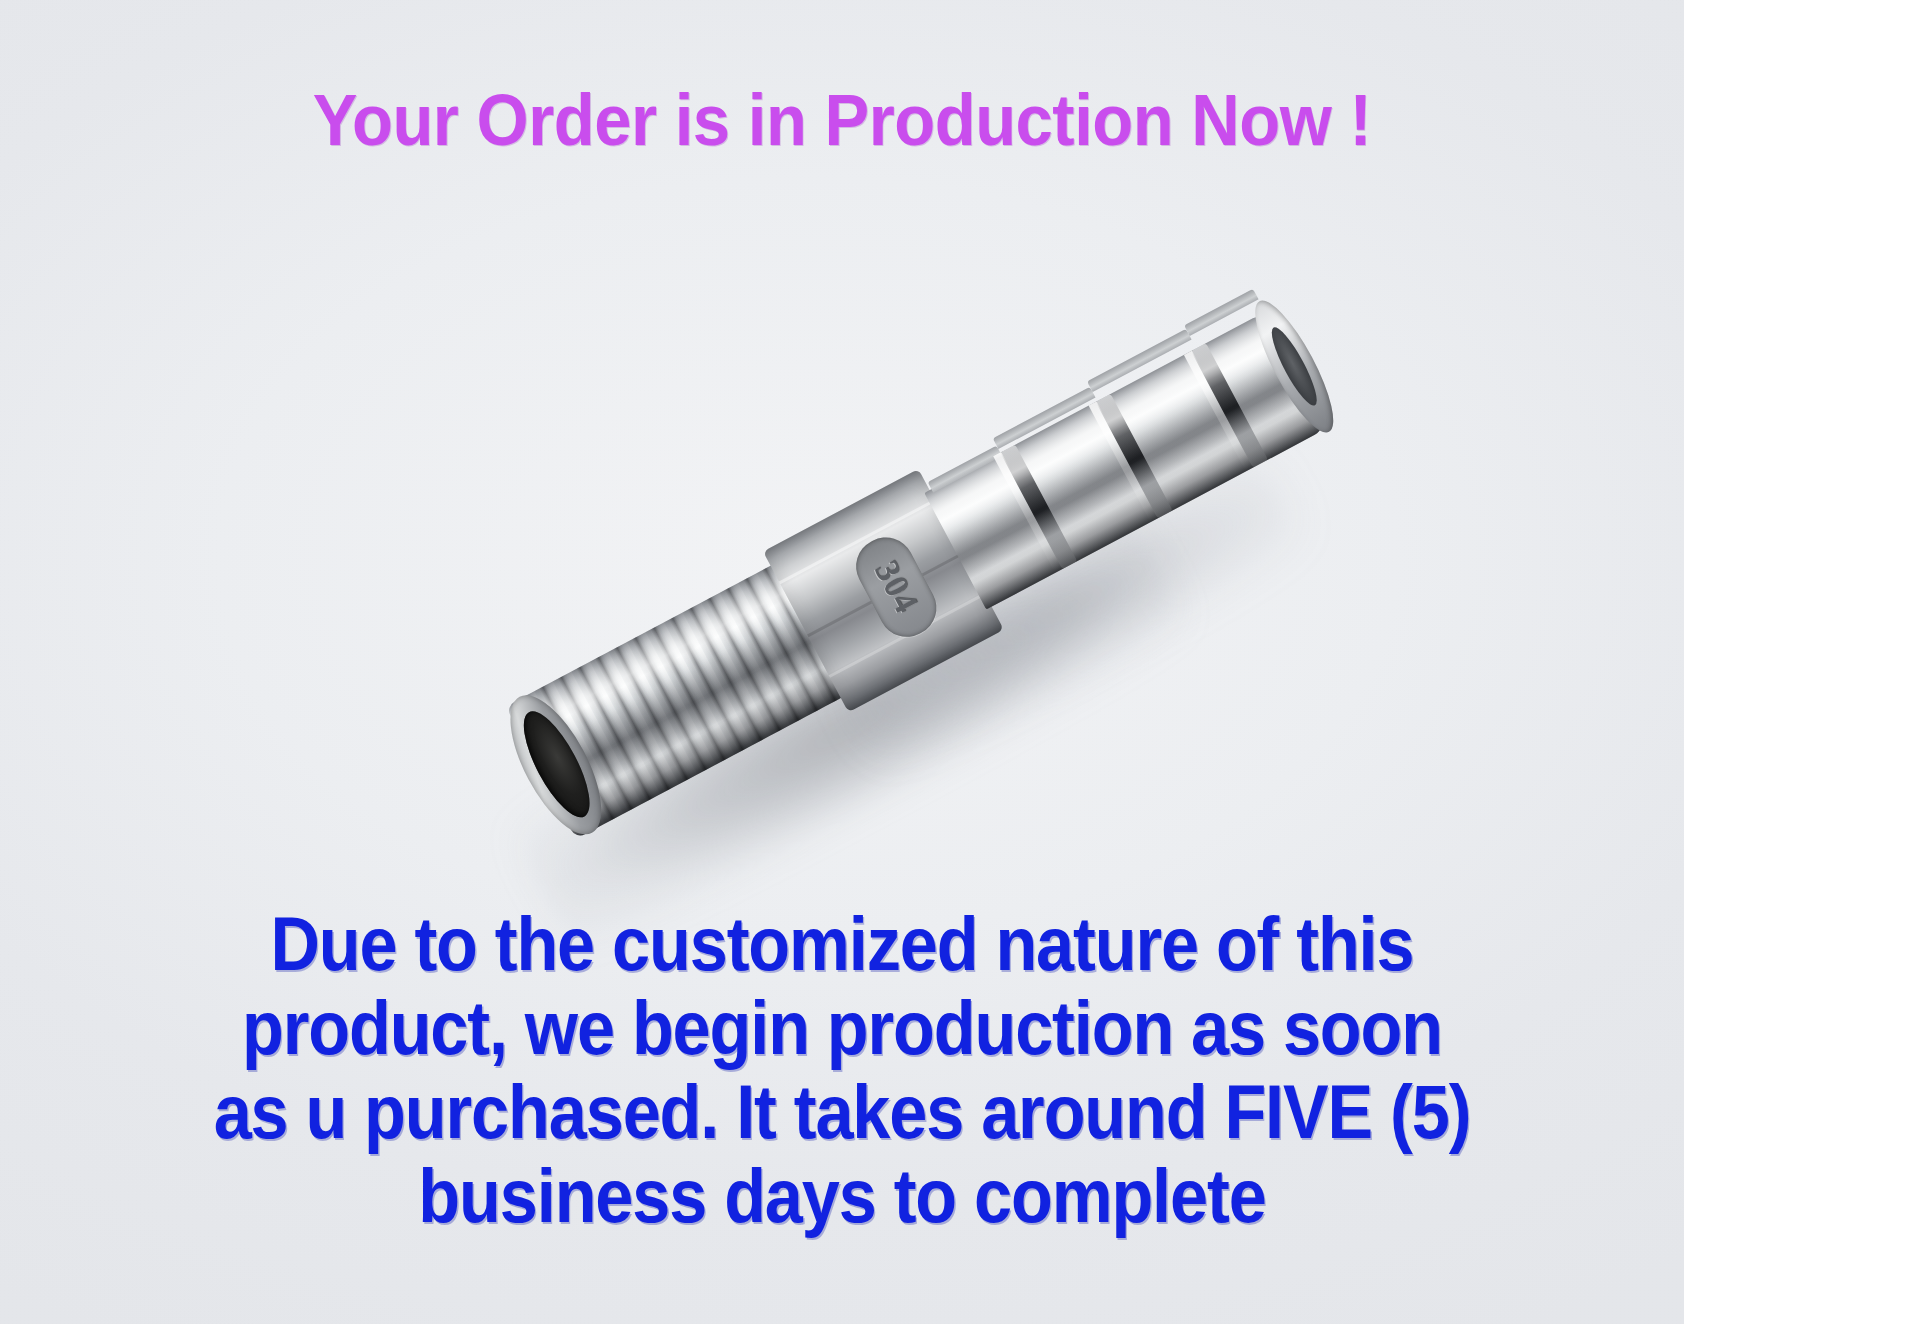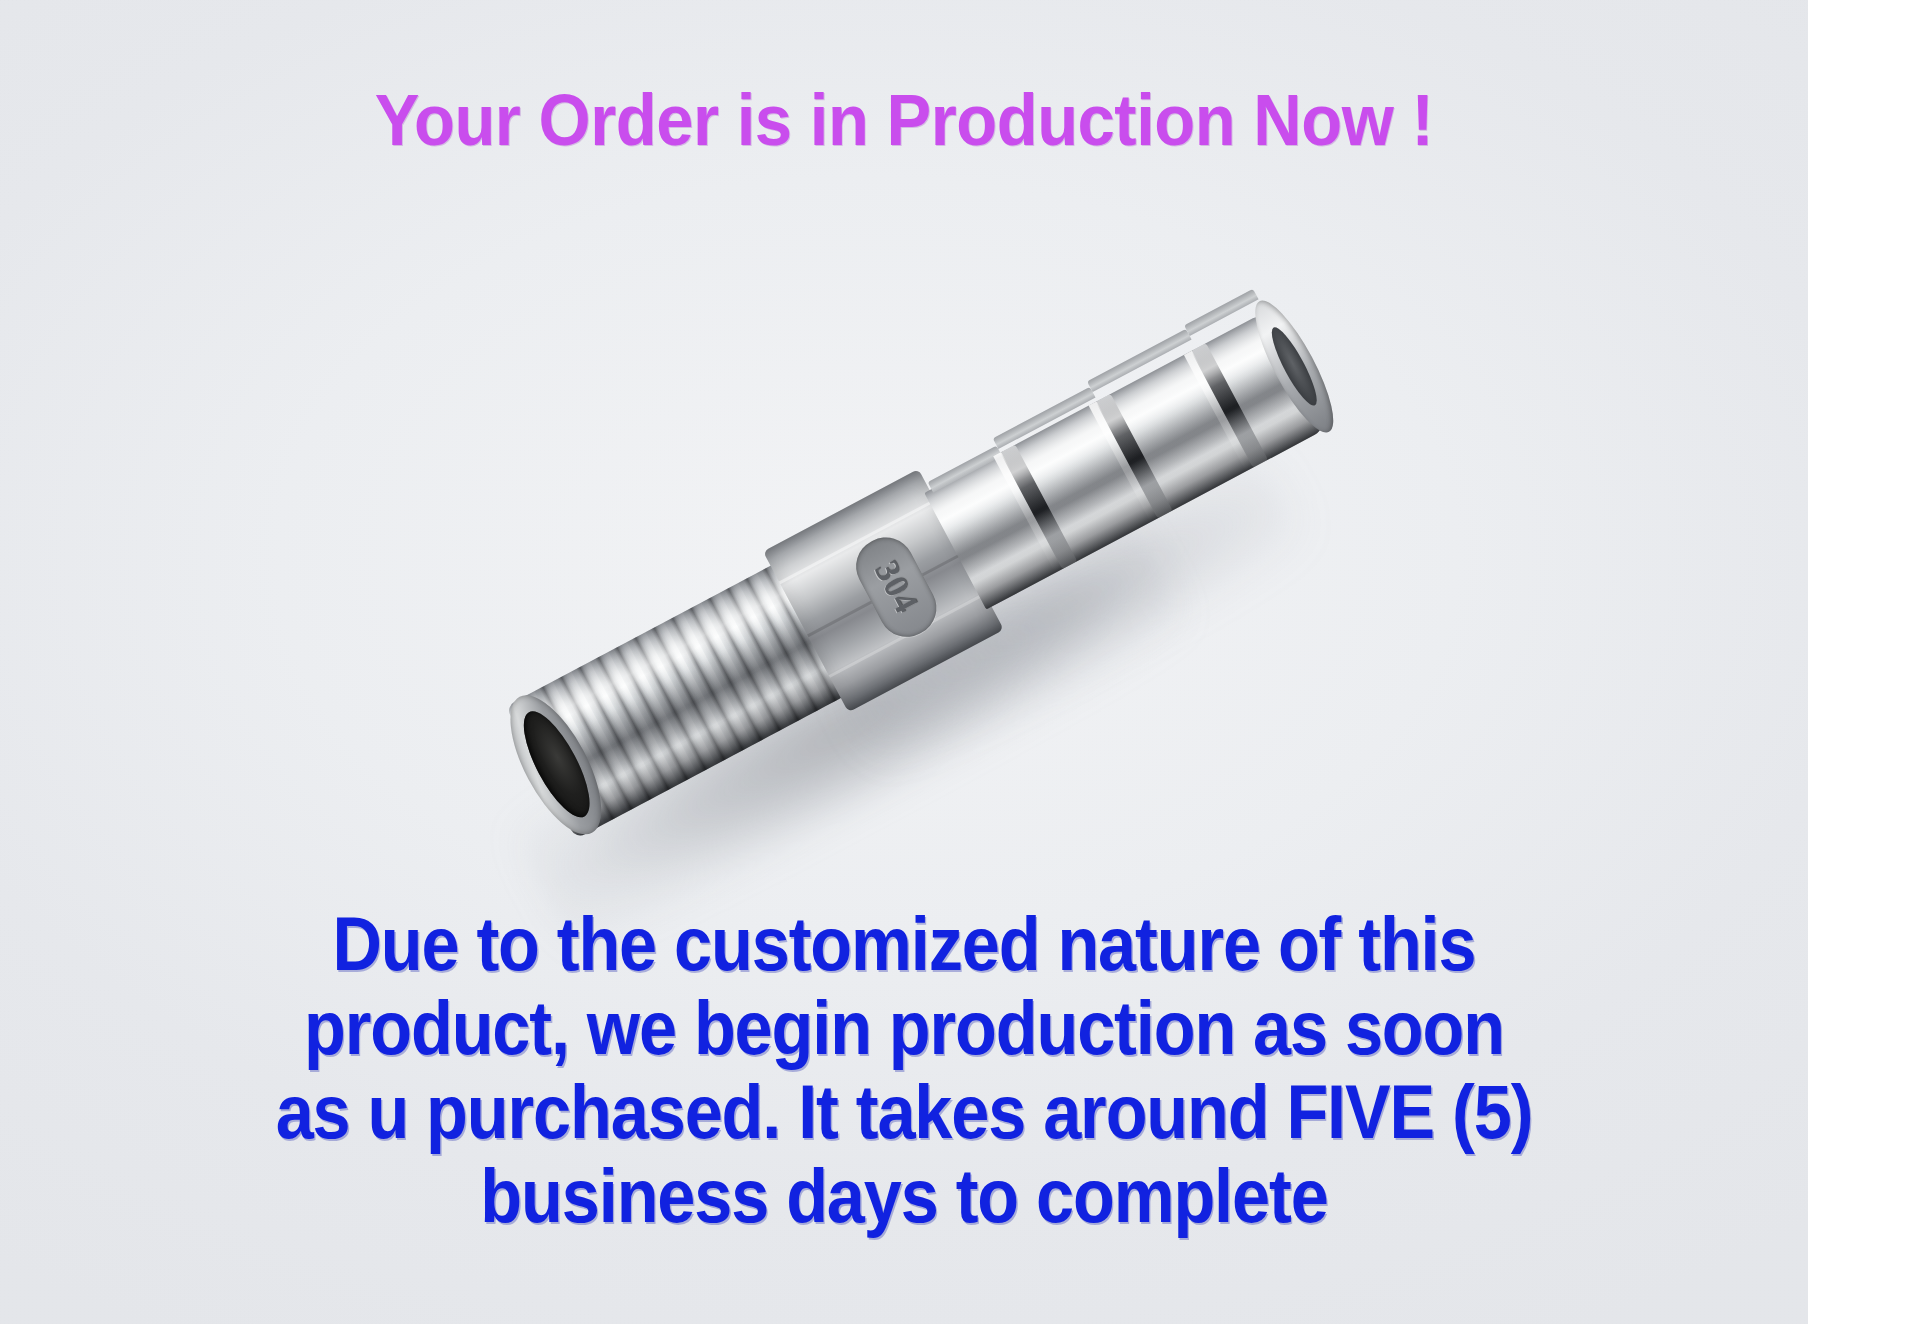--- a/index.html
+++ b/index.html
@@ -3,27 +3,28 @@
 <meta charset="utf-8">
 <title>Order in Production Notice</title>
 <style>
   html, body {
     margin: 0;
     padding: 0;
     background: #ffffff;
   }
   #canvas {
     position: relative;
-    width: 1808px;
+    width: 1672px;
     height: 1324px;
     overflow: hidden;
     background:
       radial-gradient(ellipse 1400px 900px at 48% 42%, #f2f3f5 0%, #eceef1 42%, #e6e8ec 72%, #e4e6ea 100%),
       linear-gradient(180deg, #eaebee 0%, #eef0f2 55%, #f1f2f4 100%);
     font-family: "Liberation Sans", "DejaVu Sans", sans-serif;
+    padding-left: 12px;
   }
 
   
   #grain {
     position: absolute;
     inset: 0;
     pointer-events: none;
     opacity: 0.30;
     background-image:
       repeating-linear-gradient(0deg, rgba(0,0,0,0.012) 0px, rgba(0,0,0,0.012) 1px, rgba(255,255,255,0) 1px, rgba(255,255,255,0) 3px),

